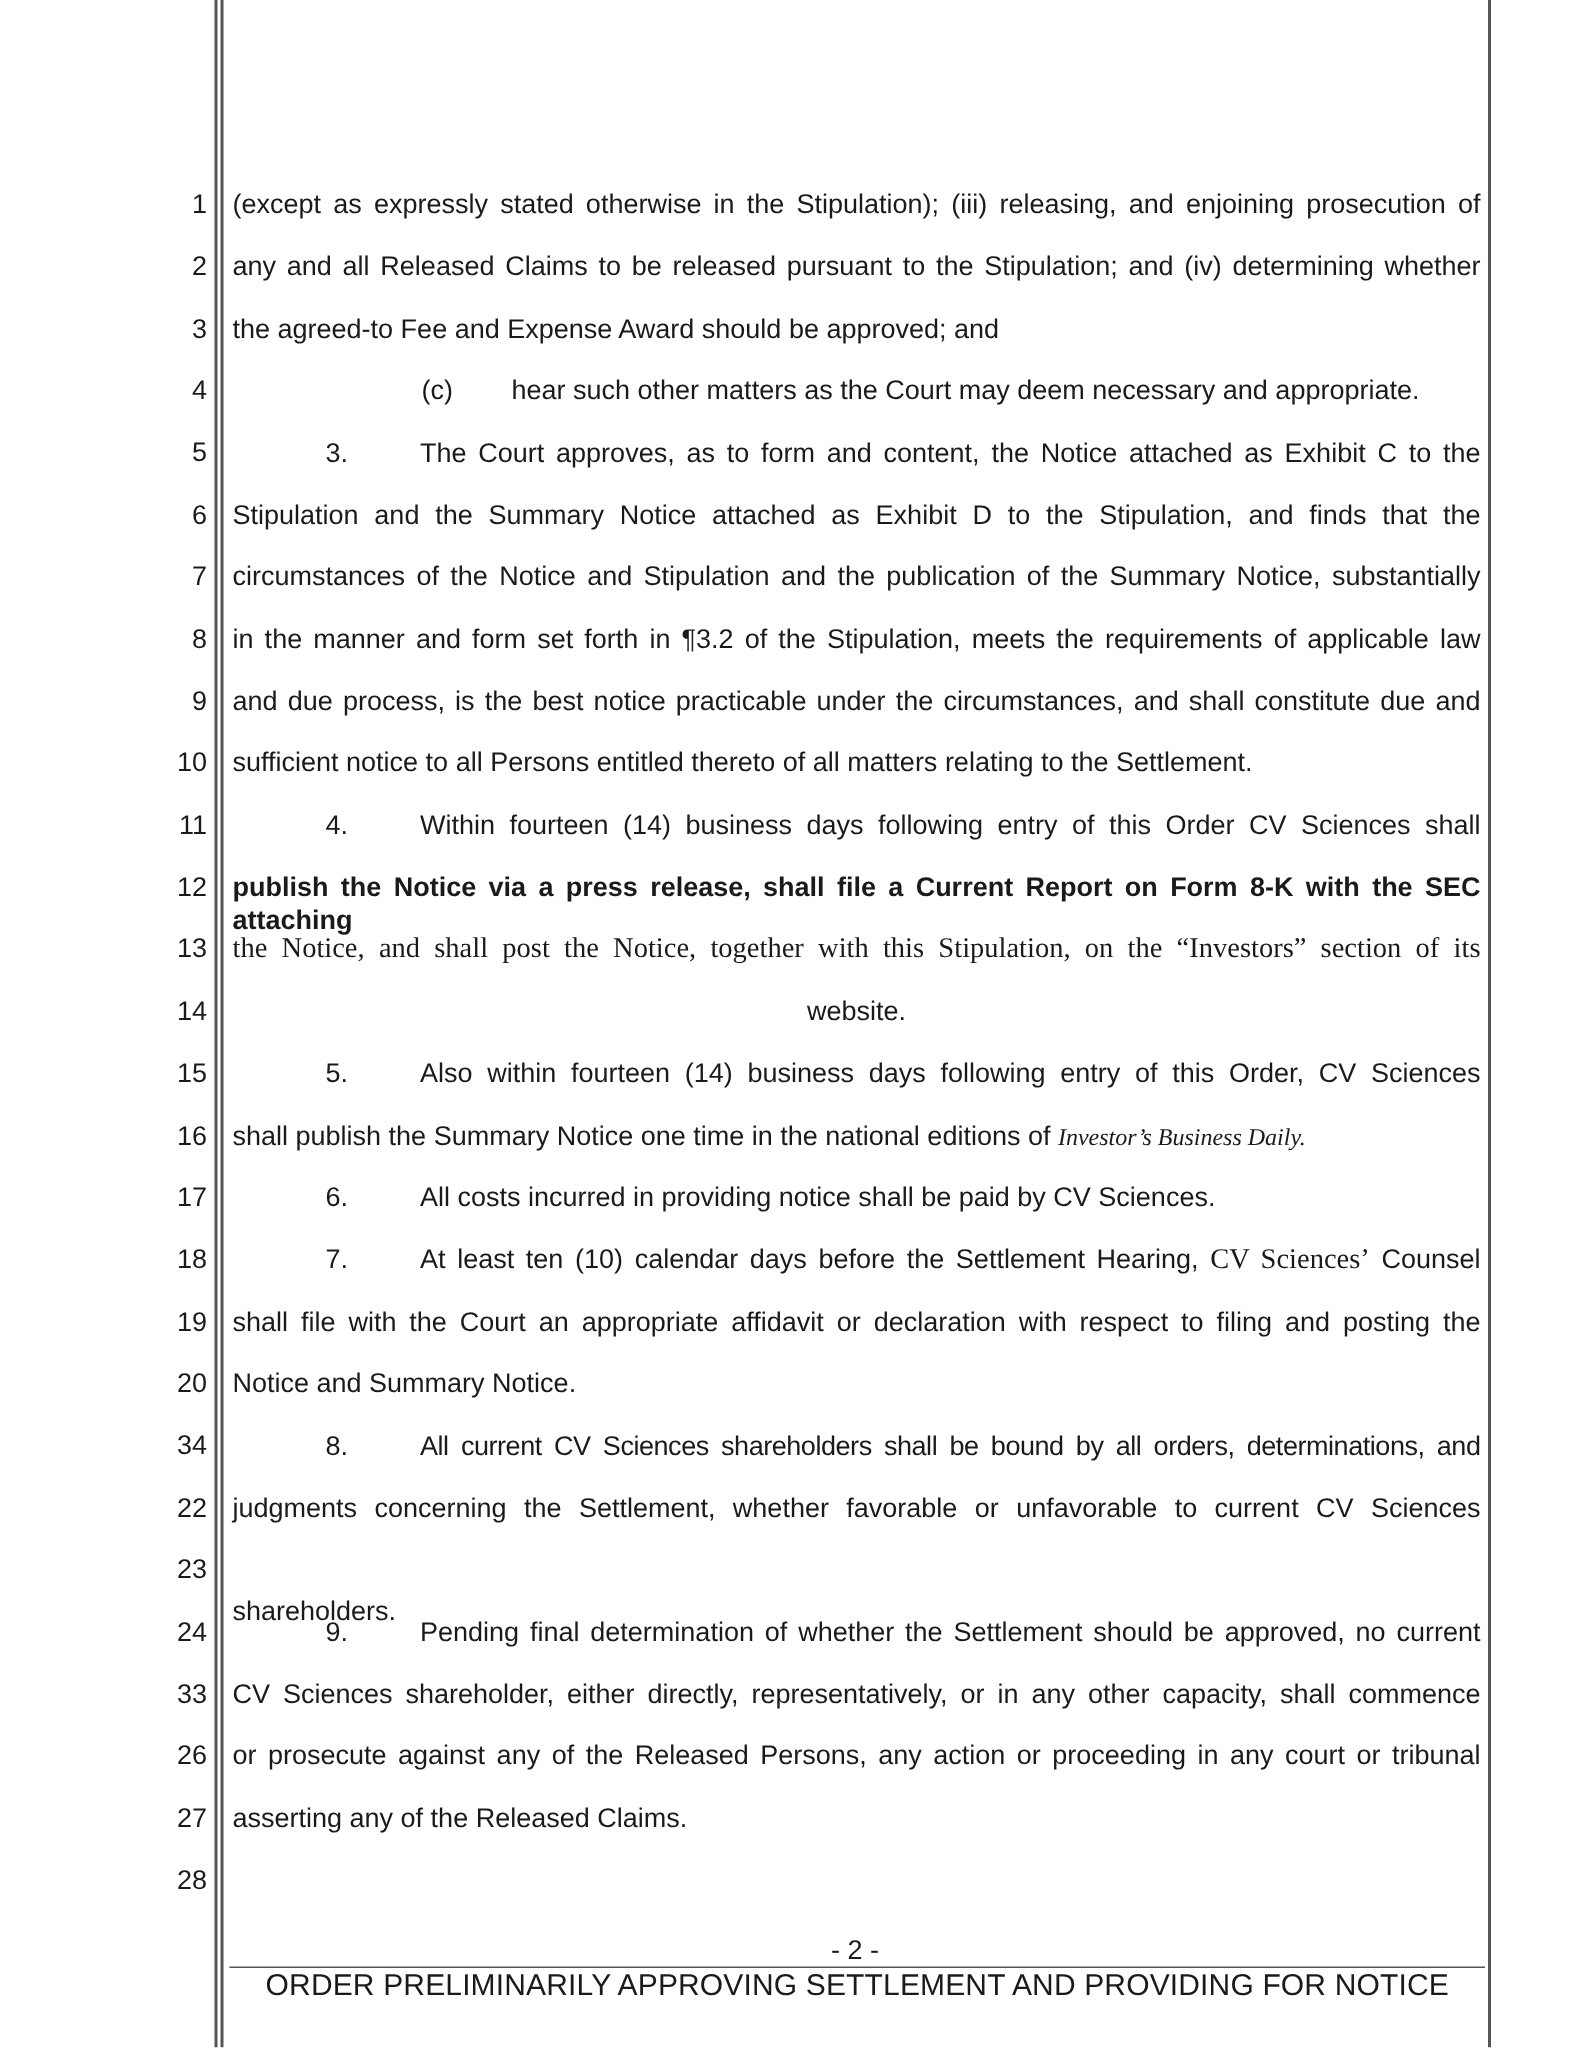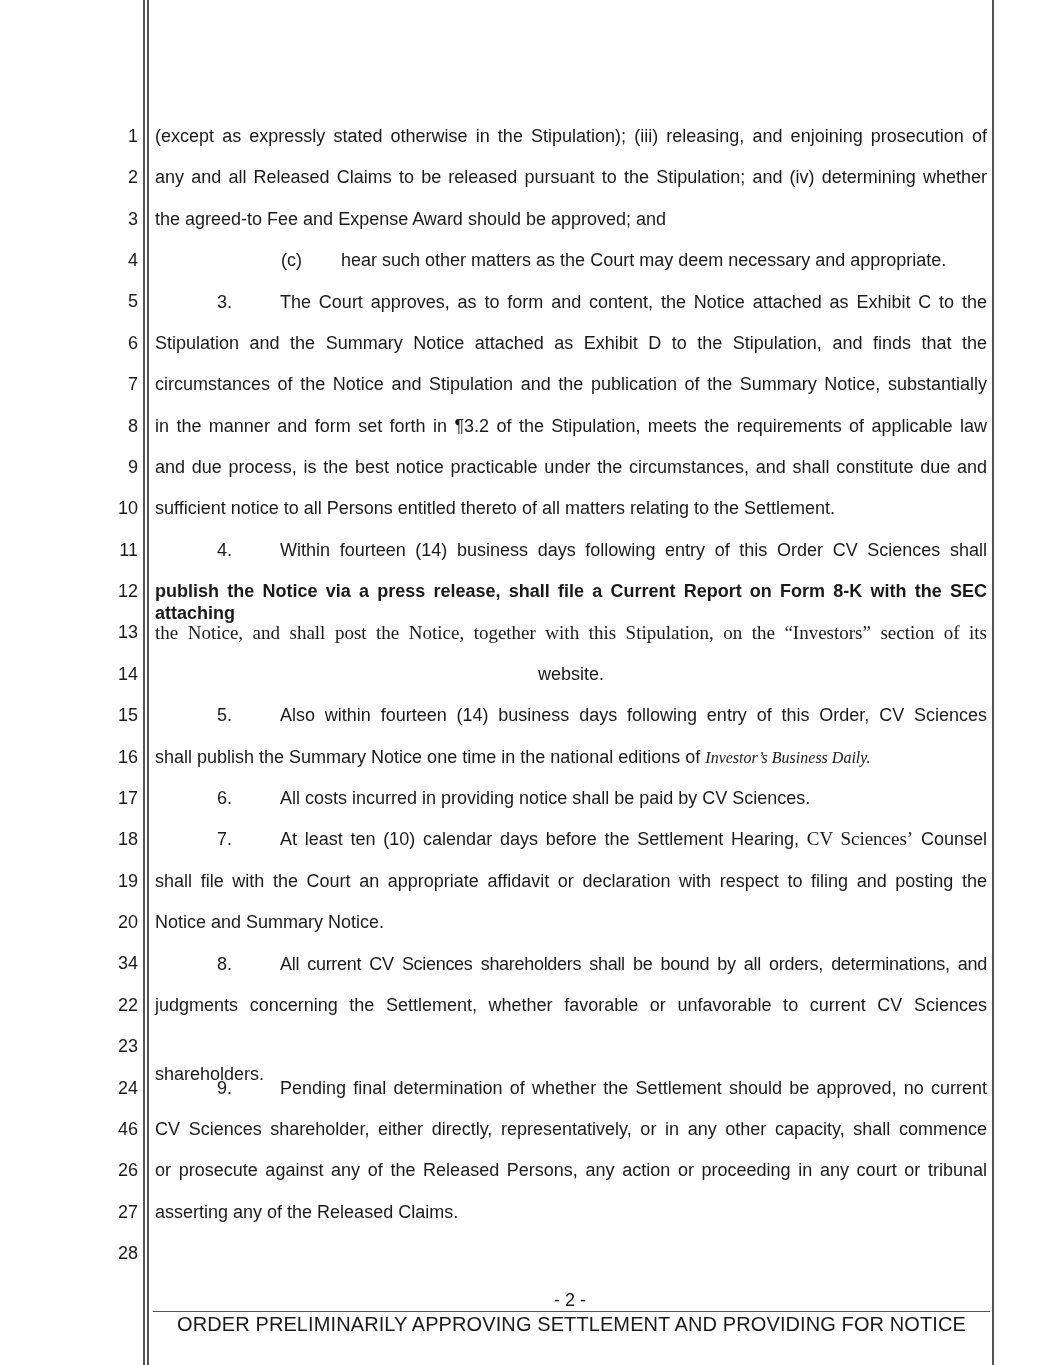--- a/index.html
+++ b/index.html
@@ -43,21 +43,21 @@
     <div class="ln" style="top: 704.18px;">15</div>
     <div class="ln" style="top: 745.55px;">16</div>
     <div class="ln" style="top: 786.92px;">17</div>
     <div class="ln" style="top: 828.29px;">18</div>
     <div class="ln" style="top: 869.66px;">19</div>
     <div class="ln" style="top: 911.03px;">20</div>
     <div class="ln" style="top: 952.4px;">34</div>
     <div class="ln" style="top: 993.77px;">22</div>
     <div class="ln" style="top: 1035.14px;">23</div>
     <div class="ln" style="top: 1076.51px;">24</div>
-    <div class="ln" style="top: 1117.88px;">46</div>
+    <div class="ln" style="top: 1117.88px;">33</div>
     <div class="ln" style="top: 1159.25px;">26</div>
     <div class="ln" style="top: 1200.62px;">27</div>
     <div class="ln" style="top: 1241.99px;">28</div>
   </div>
 
 <div>
   <div class="row just" style="top:125px;">(except as expressly stated otherwise in the Stipulation); (iii) releasing, and enjoining prosecution of</div>
   <div class="row just" style="top:166px;">any and all Released Claims to be released pursuant to the Stipulation; and (iv) determining whether</div>
   <div class="row" style="top:208px;">the agreed-to Fee and Expense Award should be approved; and</div>
 

